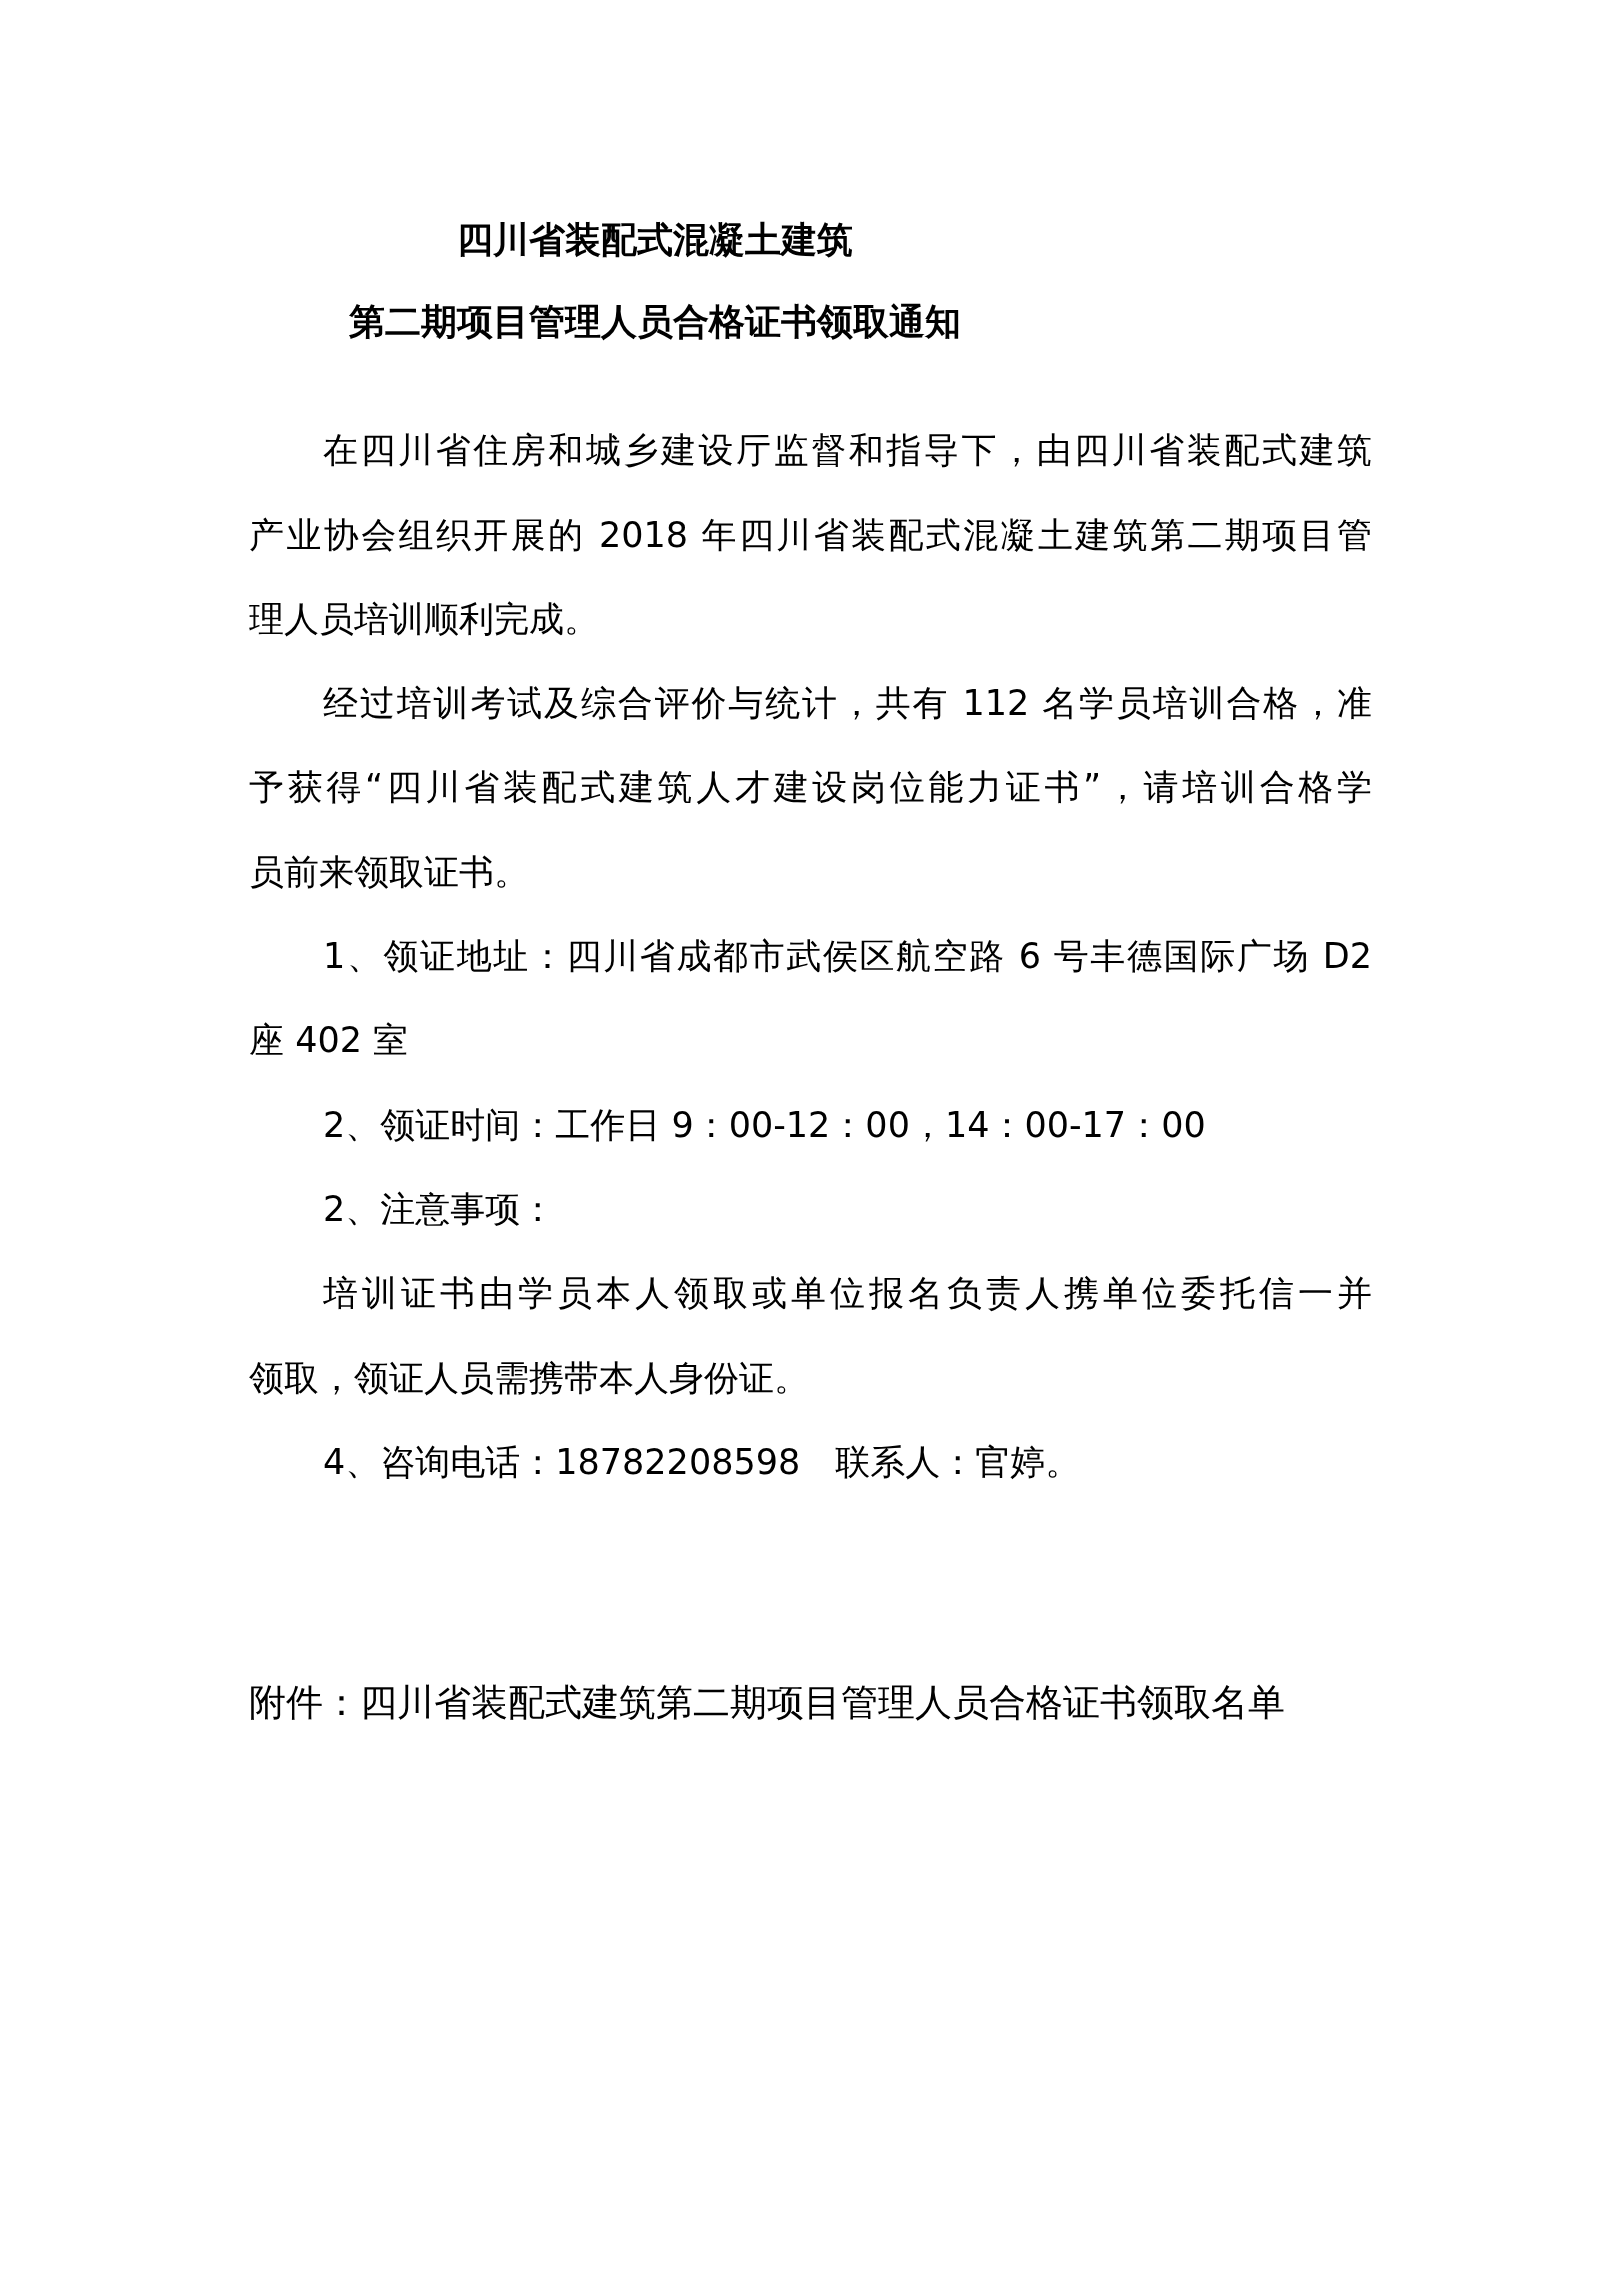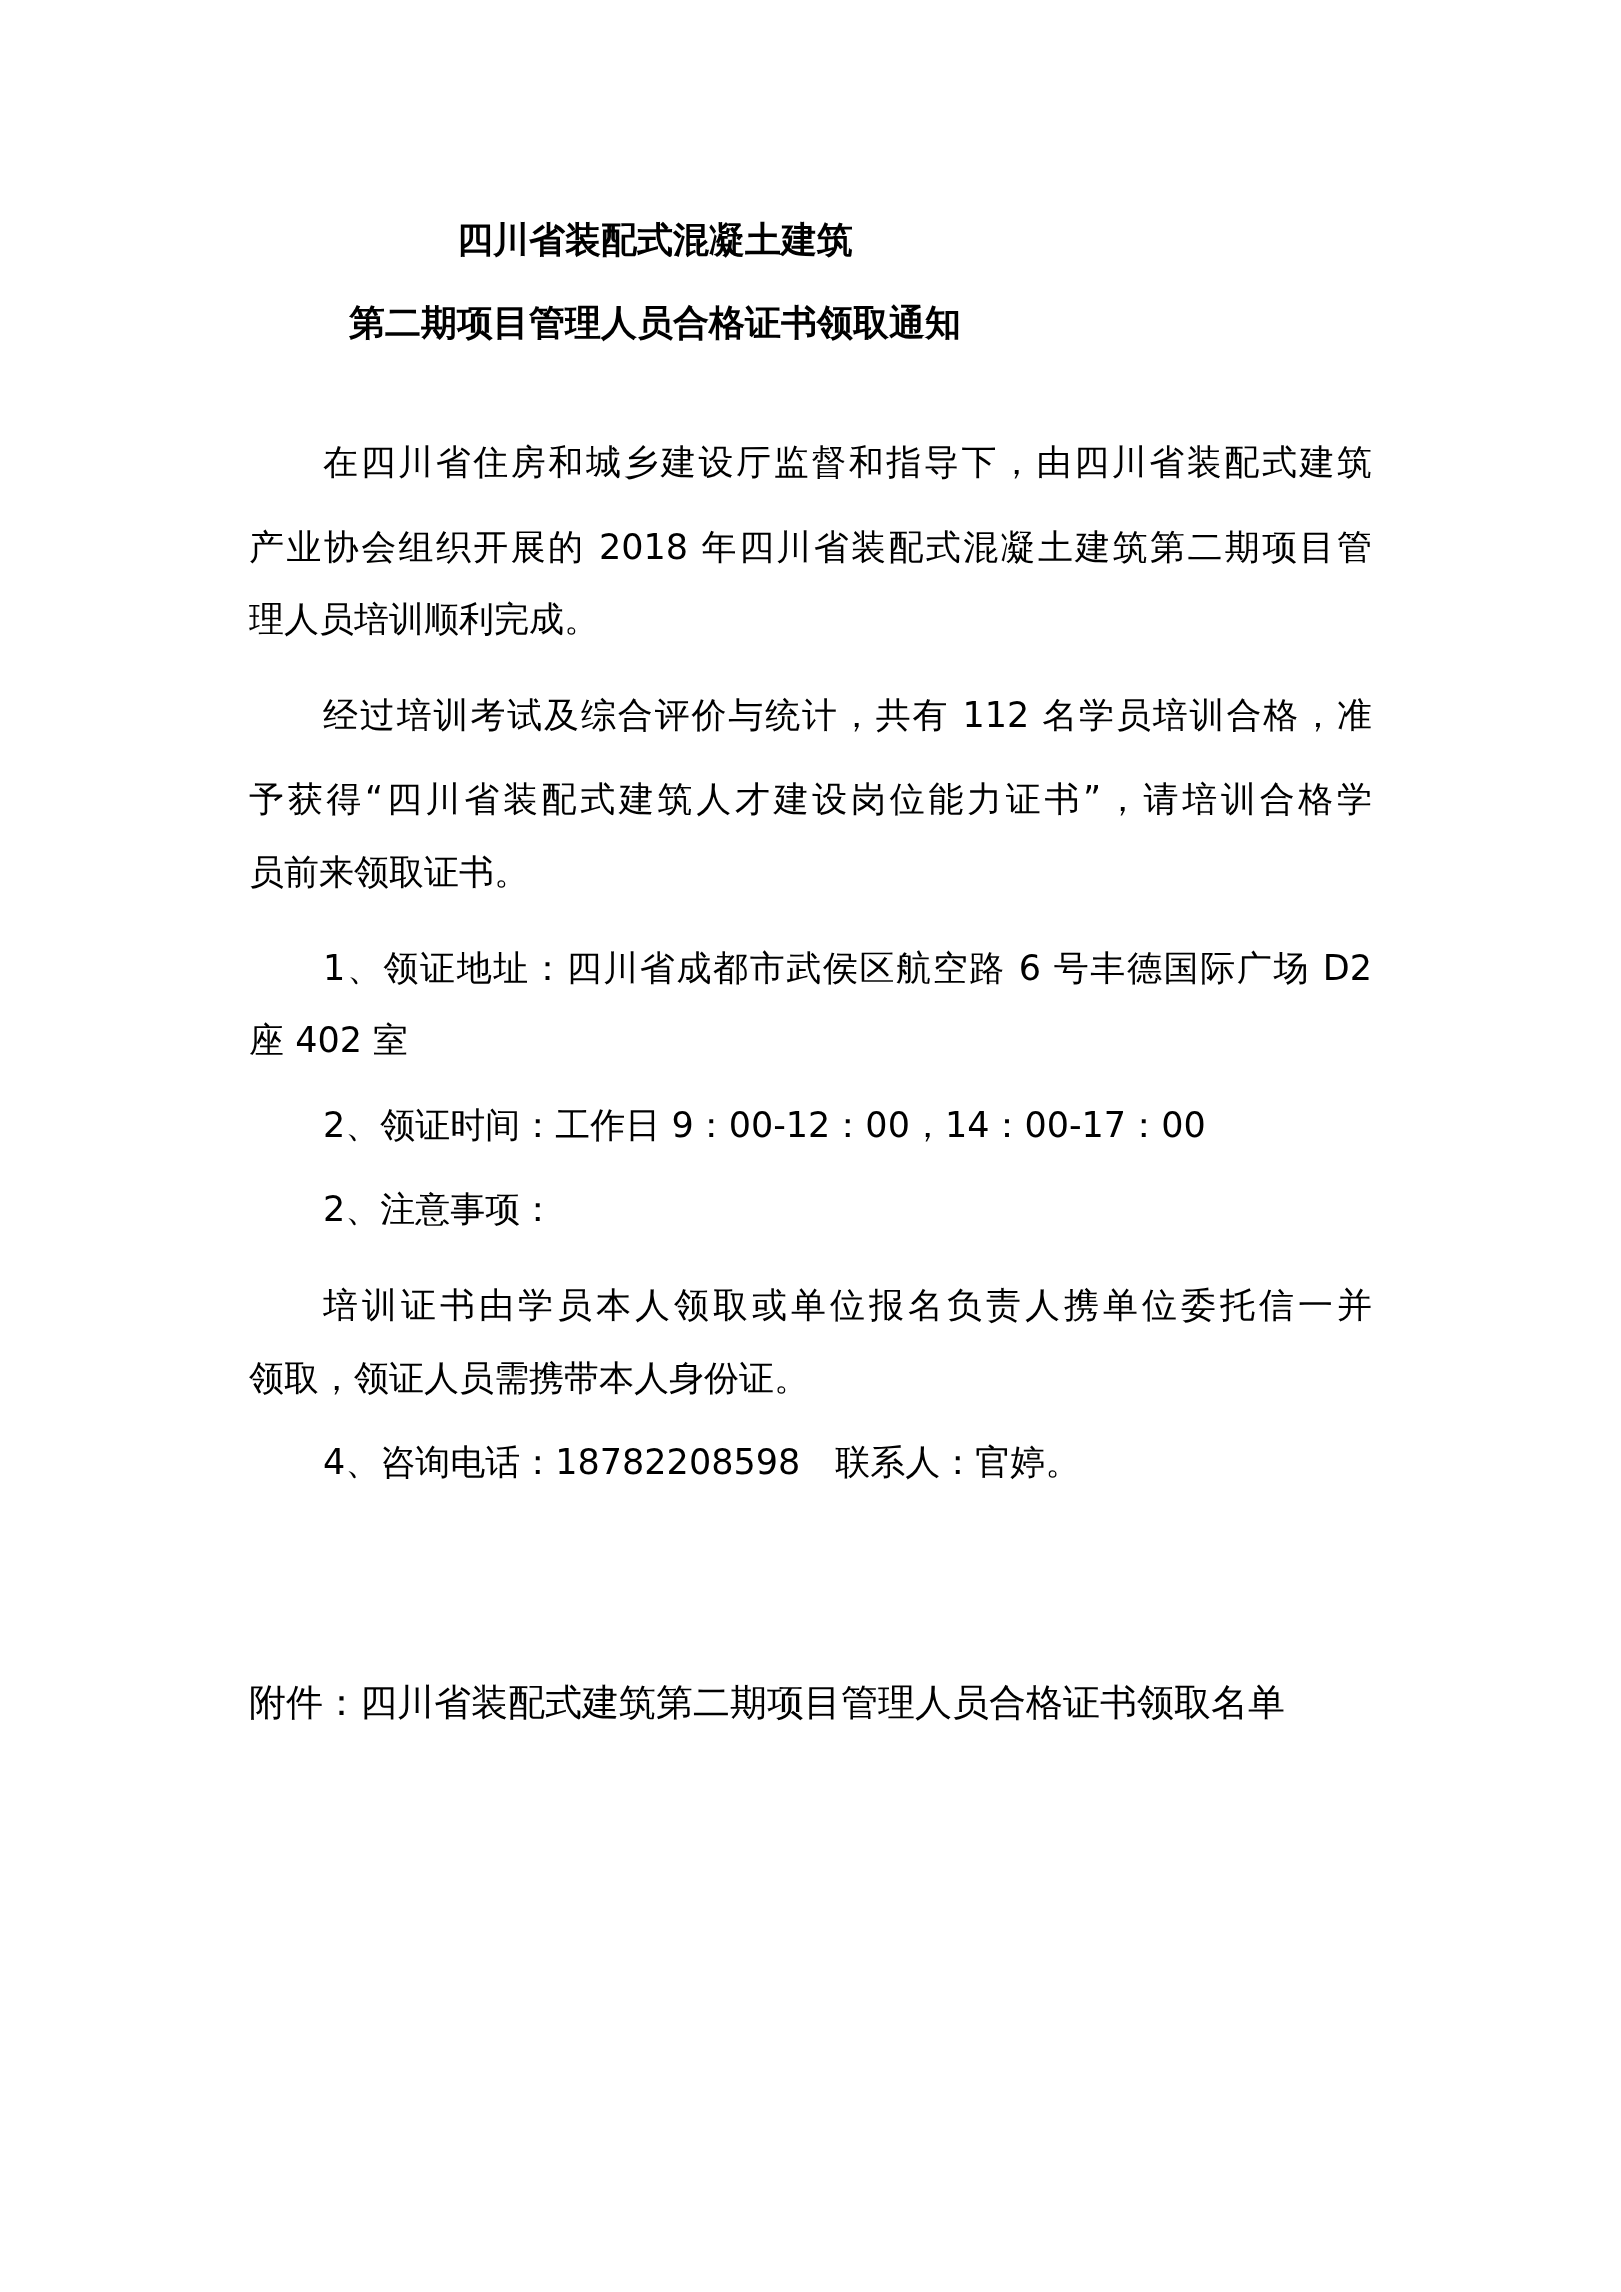--- a/index.html
+++ b/index.html
@@ -1,24 +1,24 @@
 <!DOCTYPE html>
 <html><head>
   <meta charset="utf-8">
   <style>
     html, body { margin: 0; padding: 0; background: #ffffff; }
     body { width: 1621px; height: 2293px; position: relative; overflow: hidden;
            font-family: "DejaVu Sans", "Liberation Sans", sans-serif; color: #000; }
     .title { position: absolute; left: 0; width: 1310px; text-align: center;
              font-size: 36px; font-weight: bold; line-height: 39px; }
     #t1 { top: 220px; }
-    #t2 { top: 303px; }
+    #t2 { top: 303px; font-family: Liberation Serif, serif; }
     .line { position: absolute; left: 249px; width: 1123px; font-size: 35px;
             line-height: 43px; white-space: nowrap; }
-    .just { text-align: justify; text-align-last: justify; margin-top: 12px; }
+    .just { text-align: justify; text-align-last: justify; }
     .ind { left: 323px; width: 1049px; }
     .att { position: absolute; left: 249px; top: 1685px; font-size: 37px;
            line-height: 35px; white-space: nowrap; }
   </style>
 </head>
 <body>
 
 <div>
   <div id="t1" class="title">四川省装配式混凝土建筑</div>
   <div id="t2" class="title">第二期项目管理人员合格证书领取通知</div>

